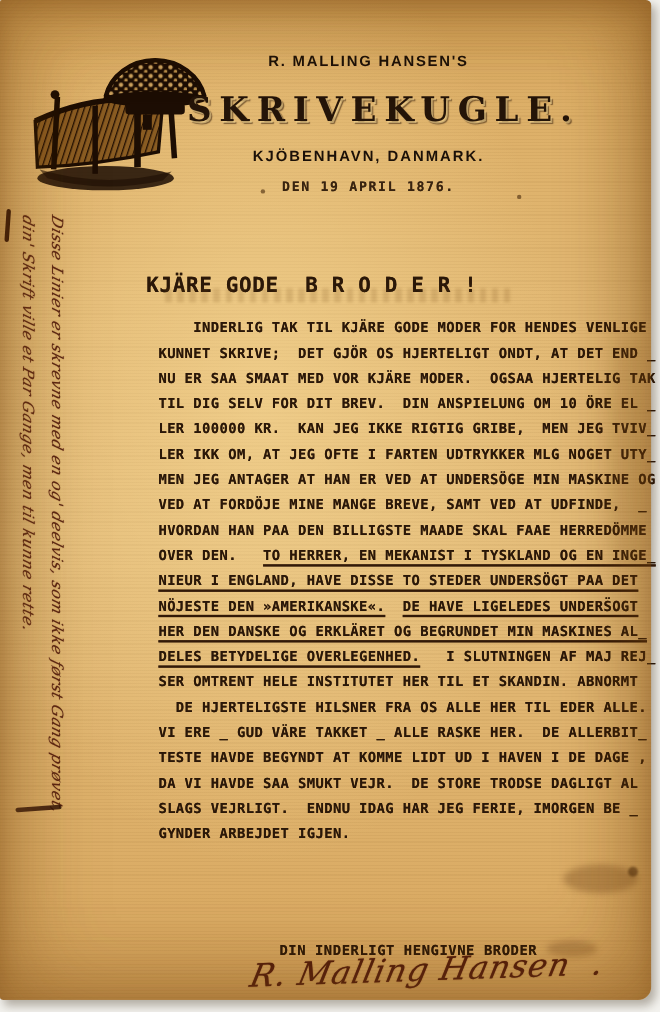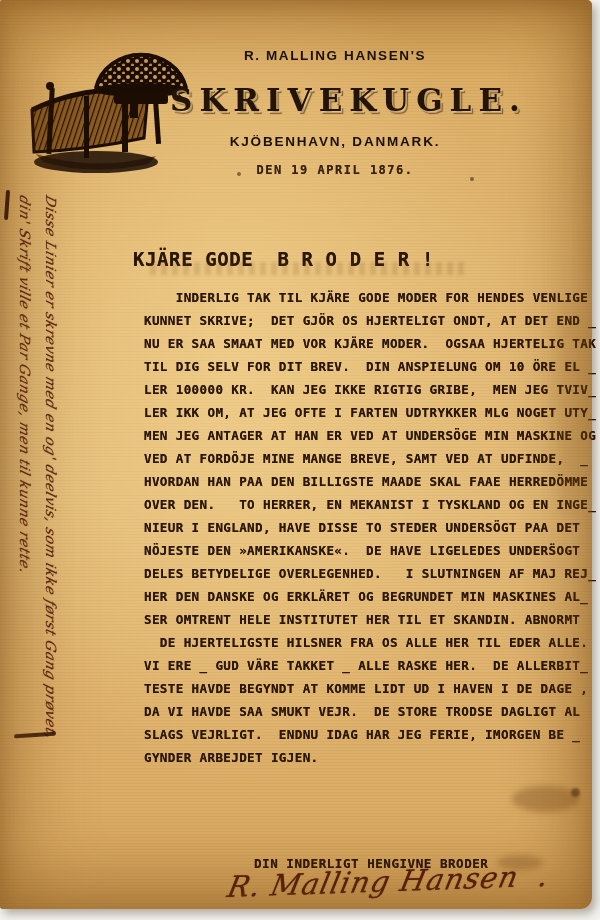--- a/index.html
+++ b/index.html
@@ -20,21 +20,21 @@
   #brand{top:48px;font-family:"Liberation Sans",sans-serif;font-weight:bold;font-size:13.5px;letter-spacing:1.6px;}
   #product{top:82px;font-family:"DejaVu Serif",serif;font-weight:bold;font-size:31px;letter-spacing:7px;
            color:#241408;text-shadow:1.5px 1.5px 0 rgba(244,216,150,.55), 2.5px 2.5px 1px rgba(45,22,6,.55);}
   #city{top:134px;font-family:"Liberation Sans",sans-serif;font-weight:bold;font-size:13.5px;letter-spacing:1.8px;}
   #date{top:163px;font-weight:bold;font-size:12px;letter-spacing:1.5px;color:var(--c-ink_typed,#2a1708);opacity:.92;text-align:center;}
   
   .typed{color:var(--c-ink_typed,#2a1708);font-weight:bold;text-shadow:0 0 .5px rgba(42,23,8,.8);}
   #salutation{position:absolute;left:133px;top:235px;font-size:19px;letter-spacing:.6px;white-space:pre;margin-top:13px;}
   #body-lines{position:absolute;left:104px;top:286px;width:475px;font-size:12.6px;letter-spacing:.35px;}
   .tline{white-space:pre;line-height:23px;height:23px;margin-left:40px;}
-  .u{text-decoration-thickness:2.2px;text-underline-offset:4px;
+  .u{text-decoration:underline;text-decoration-thickness:2.2px;text-underline-offset:4px;
      text-decoration-color:rgba(46,20,5,.88);}
   #closing{position:absolute;left:254px;top:856px;font-size:12.6px;letter-spacing:.5px;}
   #signature{position:absolute;left:228px;top:864px;width:340px;font-family:"DejaVu Serif",serif;
      font-style:italic;font-size:29px;color:var(--c-ink_hand,#501a0c);transform:rotate(-2deg) skewX(-14deg);
      letter-spacing:1px;text-shadow:0 0 1px rgba(80,26,12,.7);white-space:pre;}
   
   #margin-note{position:absolute;left:64px;top:196px;width:552px;height:54px;
      transform:rotate(90deg);transform-origin:0 0;
      font-family:"DejaVu Serif",serif;font-style:italic;font-size:14px;line-height:26px;
      color:var(--c-ink_hand,#501a0c);opacity:.92;letter-spacing:.5px;white-space:nowrap;
@@ -111,22 +111,22 @@
         <div class="tline"><span>NU ER SAA SMAAT MED VOR KJÄRE MODER.  OGSAA HJERTELIG TAK</span></div>
         <div class="tline"><span>TIL DIG SELV FOR DIT BREV.  DIN ANSPIELUNG OM 10 ÖRE EL _</span></div>
         <div class="tline"><span>LER 100000 KR.  KAN JEG IKKE RIGTIG GRIBE,  MEN JEG TVIV_</span></div>
         <div class="tline"><span>LER IKK OM, AT JEG OFTE I FARTEN UDTRYKKER MLG NOGET UTY_</span></div>
         <div class="tline"><span>MEN JEG ANTAGER AT HAN ER VED AT UNDERSÖGE MIN MASKINE OG</span></div>
         <div class="tline"><span>VED AT FORDÖJE MINE MANGE BREVE, SAMT VED AT UDFINDE,  _</span></div>
         <div class="tline"><span>HVORDAN HAN PAA DEN BILLIGSTE MAADE SKAL FAAE HERREDÖMME</span></div>
         <div class="tline"><span>OVER DEN.   </span><span class="u">TO HERRER, EN MEKANIST I TYSKLAND OG EN INGE_</span></div>
         <div class="tline"><span class="u">NIEUR I ENGLAND, HAVE DISSE TO STEDER UNDERSÖGT PAA DET</span></div>
         <div class="tline"><span class="u">NÖJESTE DEN »AMERIKANSKE«.</span><span>  </span><span class="u">DE HAVE LIGELEDES UNDERS̈OGT</span></div>
+        <div class="tline"><span class="u">HER DEN DANSKE OG ERKLÄRET OG BEGRUNDET MIN MASKINES AL_</span></div>
         <div class="tline"><span class="u">DELES BETYDELIGE OVERLEGENHED.</span><span>   I SLUTNINGEN AF MAJ REJ_</span></div>
-        <div class="tline"><span class="u">HER DEN DANSKE OG ERKLÄRET OG BEGRUNDET MIN MASKINES AL_</span></div>
         <div class="tline"><span>SER OMTRENT HELE INSTITUTET HER TIL ET SKANDIN. ABNORMT</span></div>
         <div class="tline"><span>  DE HJERTELIGSTE HILSNER FRA OS ALLE HER TIL EDER ALLE.</span></div>
         <div class="tline"><span>VI ERE _ GUD VÄRE TAKKET _ ALLE RASKE HER.  DE ALLERBIT_</span></div>
         <div class="tline"><span>TESTE HAVDE BEGYNDT AT KOMME LIDT UD I HAVEN I DE DAGE ,</span></div>
         <div class="tline"><span>DA VI HAVDE SAA SMUKT VEJR.  DE STORE TRODSE DAGLIGT AL</span></div>
         <div class="tline"><span>SLAGS VEJRLIGT.  ENDNU IDAG HAR JEG FERIE, IMORGEN BE _</span></div>
         <div class="tline"><span>GYNDER ARBEJDET IGJEN.</span></div>
       </div>
     <div id="closing" class="typed">DIN INDERLIGT HENGIVNE BRODER</div>
     <div id="signature">R. Malling Hansen  .</div>

